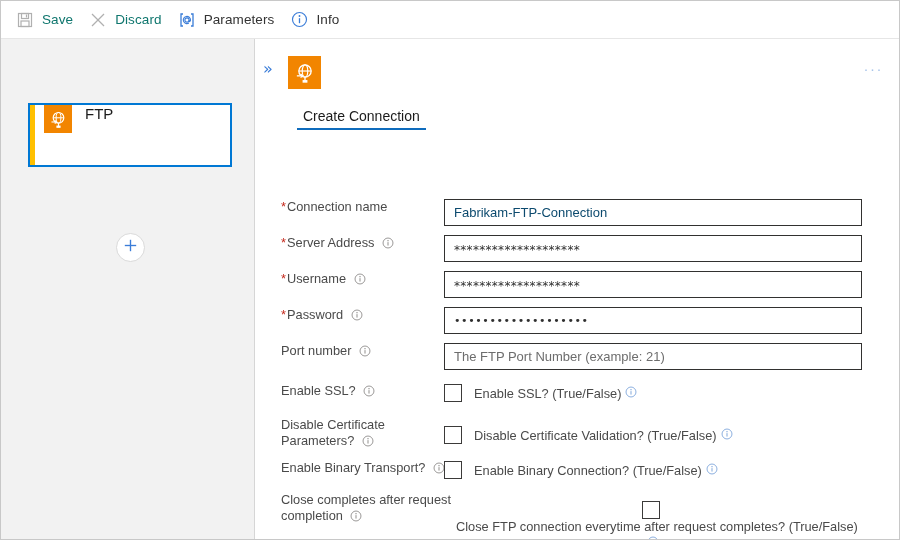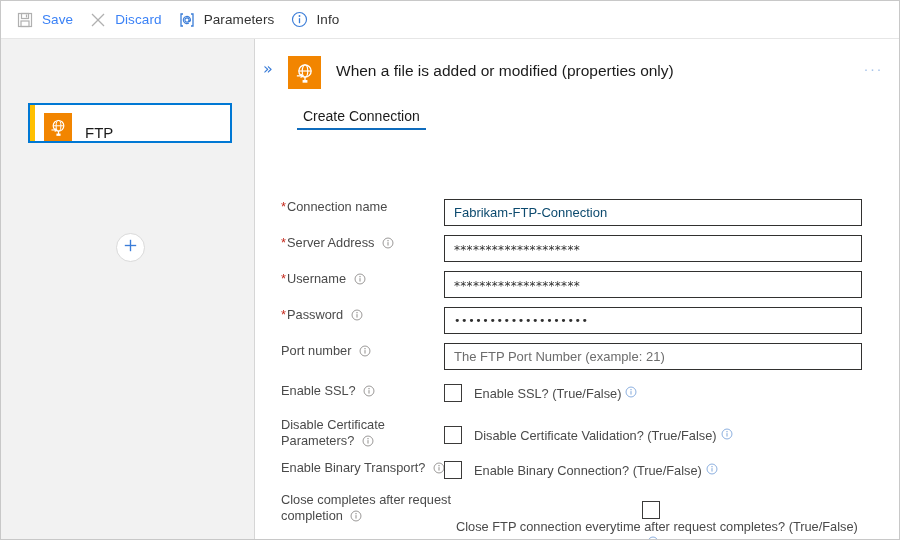--- a/index.html
+++ b/index.html
@@ -52,41 +52,41 @@
     display: flex;
     align-items: center;
     justify-content: center;
     margin-right: 7px;
   }
   .tb-label {
     font-size: 13.5px;
     letter-spacing: .1px;
     white-space: nowrap;
   }
-  .tb-item.disabled .tb-label { color: #3b82f6; }
+  .tb-item.disabled .tb-label { color: #0f766e; }
   .tb-item.enabled .tb-label { color: #333333; }
 
   
   #left-panel {
     position: absolute;
     left: 0; top: 38px;
     width: 254px; height: 500px;
     box-sizing: border-box;
     background: #f2f2f2;
     border-right: 1px solid #d6d6d6;
   }
   #ftp-card {
     position: absolute;
     left: 27px; top: 64px;
-    width: 204px; height: 40px;
+    width: 204px; height: 64px;
     box-sizing: border-box;
     background: #ffffff;
     border: 2px solid #0078d4;
     display: flex;
-    align-items: flex-end;
+    align-items: flex-start;
     cursor: pointer;
   }
   #ftp-card .accent {
     position: absolute;
     left: 0; top: 0;
     width: 5px; height: 100%;
     background: #ffc000;
   }
   #ftp-card .ftp-ico {
     margin-left: 14px;
@@ -339,21 +339,20 @@
           <ellipse cx="10" cy="8.2" rx="2.5" ry="5.6" fill="none" stroke="#ffffff" stroke-width="1.05"></ellipse>
           <line x1="4.4" y1="8.2" x2="15.6" y2="8.2" stroke="#ffffff" stroke-width="1.05"></line>
           <line x1="10" y1="13.8" x2="10" y2="17" stroke="#ffffff" stroke-width="1.25"></line>
           <rect x="7.8" y="16.4" width="4.4" height="2.4" fill="#ffffff"></rect>
           <path d="M2.6 12.6 h5" fill="none" stroke="#ffffff" stroke-width="1.15"></path>
           <path d="M6 11 l2 1.6 l-2 1.6" fill="none" stroke="#ffffff" stroke-width="1.15"></path>
         </svg>
       </span>
     </div>
 
-    <div id="op-title">When a file is added or modified (properties only)</div>
 
     <div id="more-menu">···</div>
 
     <div id="tabs">
       <span class="tab">Create Connection</span>
     </div>
 
     <div id="form">
 
       <div class="row" style="top:52px;">

